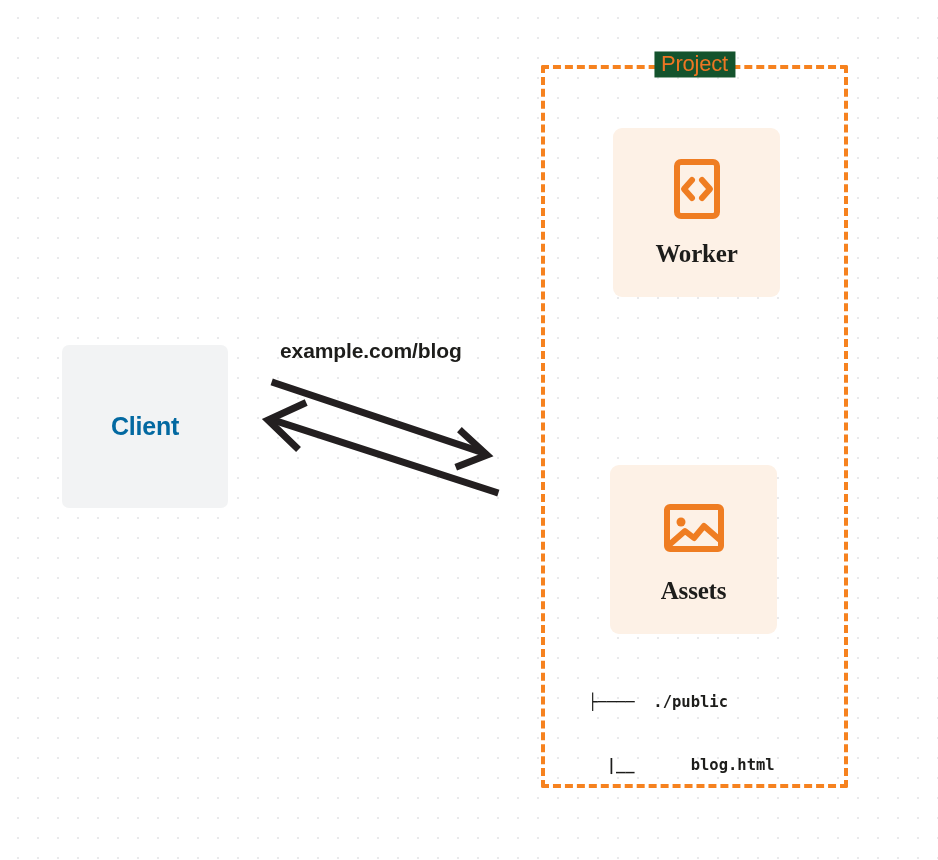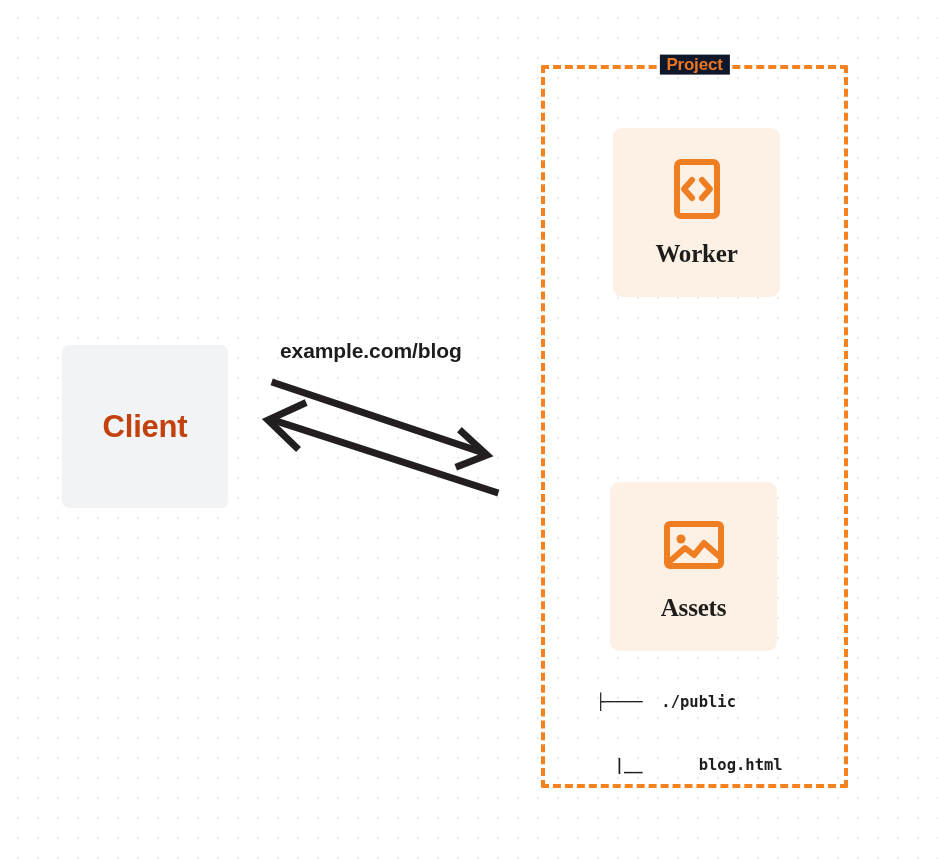--- a/index.html
+++ b/index.html
@@ -30,23 +30,23 @@
     top: 345px;
     width: 166px;
     height: 163px;
     background: #f2f3f4;
     border-radius: 7px;
     display: flex;
     align-items: center;
     justify-content: center;
   }
   .client-label {
-    font-size: 31px;
+    font-size: 25px;
     font-weight: bold;
-    color: #c2410c;
+    color: #0369a1;
     letter-spacing: -0.2px;
   }
 
   
   .conn-label {
     position: absolute;
     left: 280px;
     top: 339px;
     font-size: 21px;
     font-weight: bold;
@@ -74,45 +74,45 @@
     height: 723px;
     border: 4px dashed #f6821f;
     box-sizing: border-box;
     border-radius: 2px;
   }
   .project-title {
     position: absolute;
     left: 50%;
     top: -4px;
     transform: translate(-50%, -52%);
-    background: #0f172a;
+    background: #14532d;
     padding: 0 7px;
-    font-size: 17px;
-    font-weight: bold;
+    font-size: 22px;
+    font-weight: normal;
     color: #ed7623;
     letter-spacing: -0.2px;
     white-space: nowrap;
   }
 
   
   .service-card {
     position: absolute;
     width: 167px;
     height: 169px;
     background: #fdf1e6;
     border-radius: 9px;
     display: flex;
     flex-direction: column;
     align-items: center;
     justify-content: center;
     box-sizing: border-box;
     font-family: Liberation Serif, serif;
   }
   .service-card.worker { left: 613px; top: 128px; }
-  .service-card.assets { left: 610px; top: 482px; }
+  .service-card.assets { left: 610px; top: 465px; }
 
   .service-icon {
     width: 66px;
     height: 66px;
     display: block;
     margin-bottom: 16px;
   }
   .service-label {
     font-size: 25px;
     font-weight: bold;
@@ -127,21 +127,20 @@
     top: 650px;
     font-family: "DejaVu Sans Mono", "Liberation Mono", monospace;
     font-size: 15.5px;
     line-height: 21px;
     color: #1d1d1b;
     white-space: pre;
     font-weight: bold;
   }
   .file-tree .tree-line {
     display: block;
-    margin-left: 8px;
   }
 </style>
 </head>
 <body>
 
 <div class="canvas">
 
   <div class="client-node">
     <span class="client-label">Client</span>
   </div>

